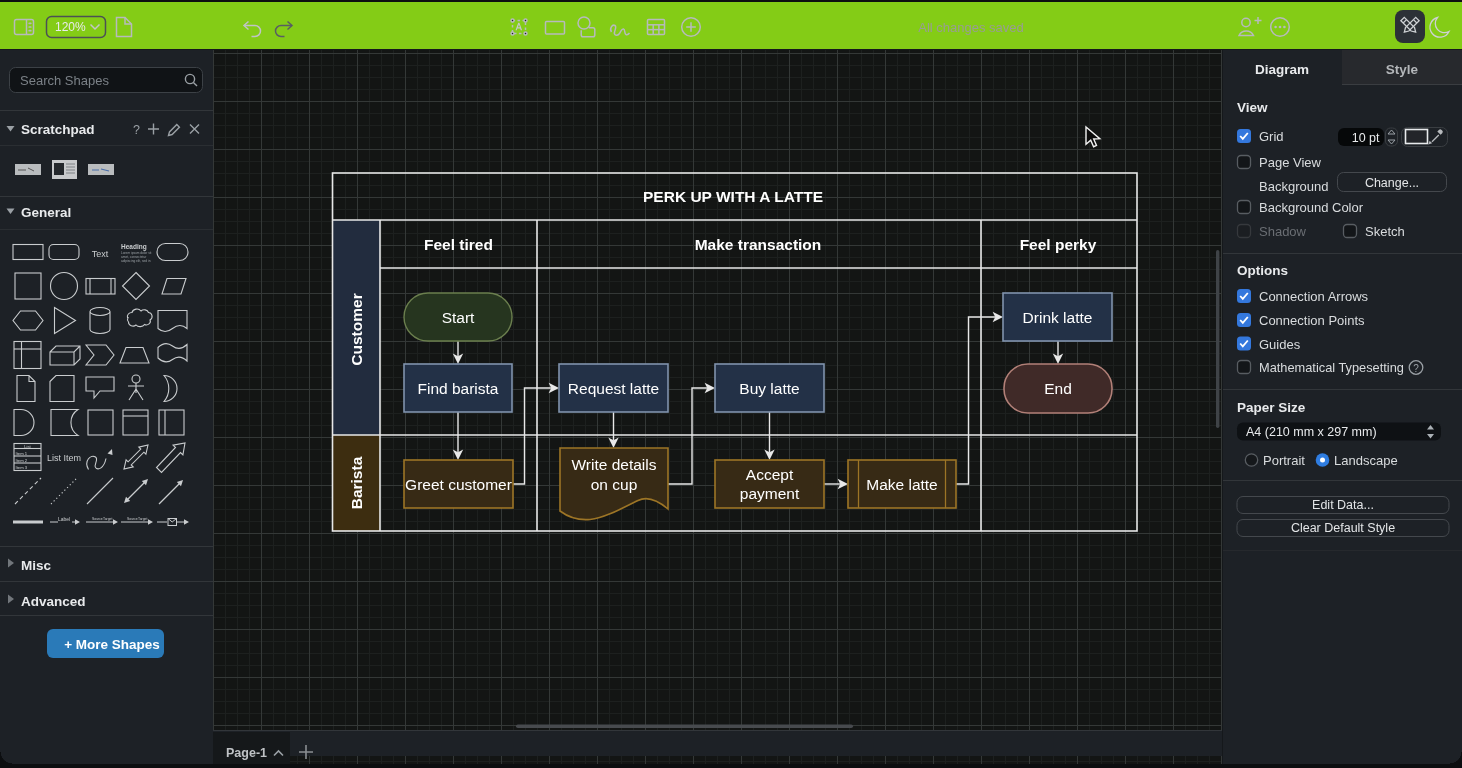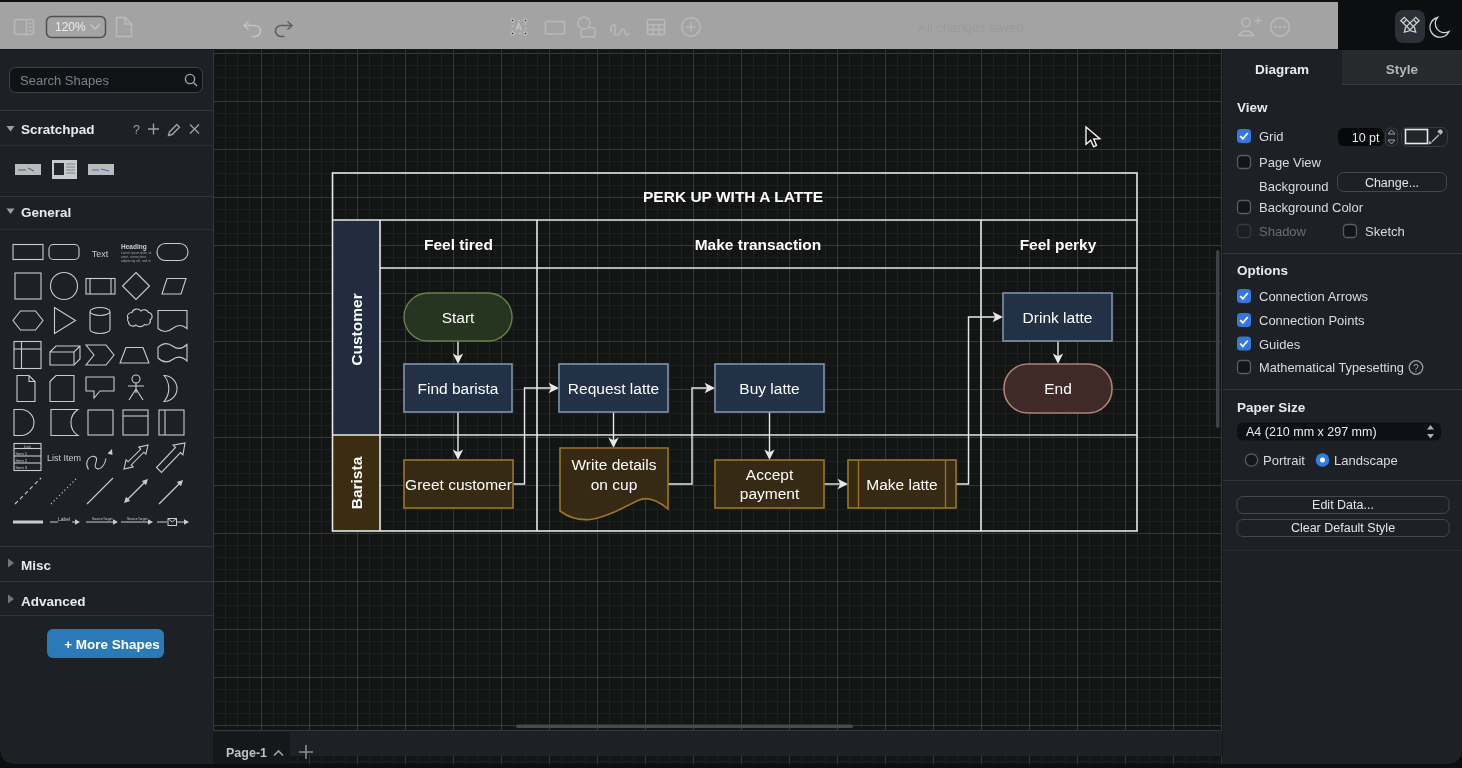--- a/index.html
+++ b/index.html
@@ -1,19 +1,19 @@
 <!DOCTYPE html>
 <html><head>
 <meta charset="utf-8">
 <style>
   html,body{margin:0;padding:0;background:#0c0e10;}
   body{width:1462px;height:768px;position:relative;overflow:hidden;
        font-family:"Liberation Sans",sans-serif;-webkit-font-smoothing:antialiased;}
   .abs{position:absolute;}
-  #toolbar{left:0;top:0;width:1338px;height:50px;background:#a3a3a3;border-top:2px solid #0d0f11;border-bottom:1px solid #16191c;box-sizing:border-box;}
+  #toolbar{left:0;top:0;width:1462px;height:50px;background:#84cc16;border-top:2px solid #0d0f11;border-bottom:1px solid #16191c;box-sizing:border-box;}
   #sidebar{left:0;top:50px;width:219px;height:714px;background:#1d2126;}
   #canvas{left:213px;top:50px;width:1009px;height:764px;background-color:#131514;
     background-image:
       linear-gradient(to right,#343837 1px,transparent 1px),
       linear-gradient(to bottom,#343837 1px,transparent 1px),
       linear-gradient(to right,#1d201f 1px,transparent 1px),
       linear-gradient(to bottom,#1d201f 1px,transparent 1px);
     background-size:48px 48px,48px 48px,12px 12px,12px 12px;
     background-position:0px 3px,0px 3px,0px 3px,0px 3px;}
   #footer{left:213px;top:730px;width:1009px;height:26px;background:#1d2126;border-top:1px solid #32363a;box-sizing:border-box;}

